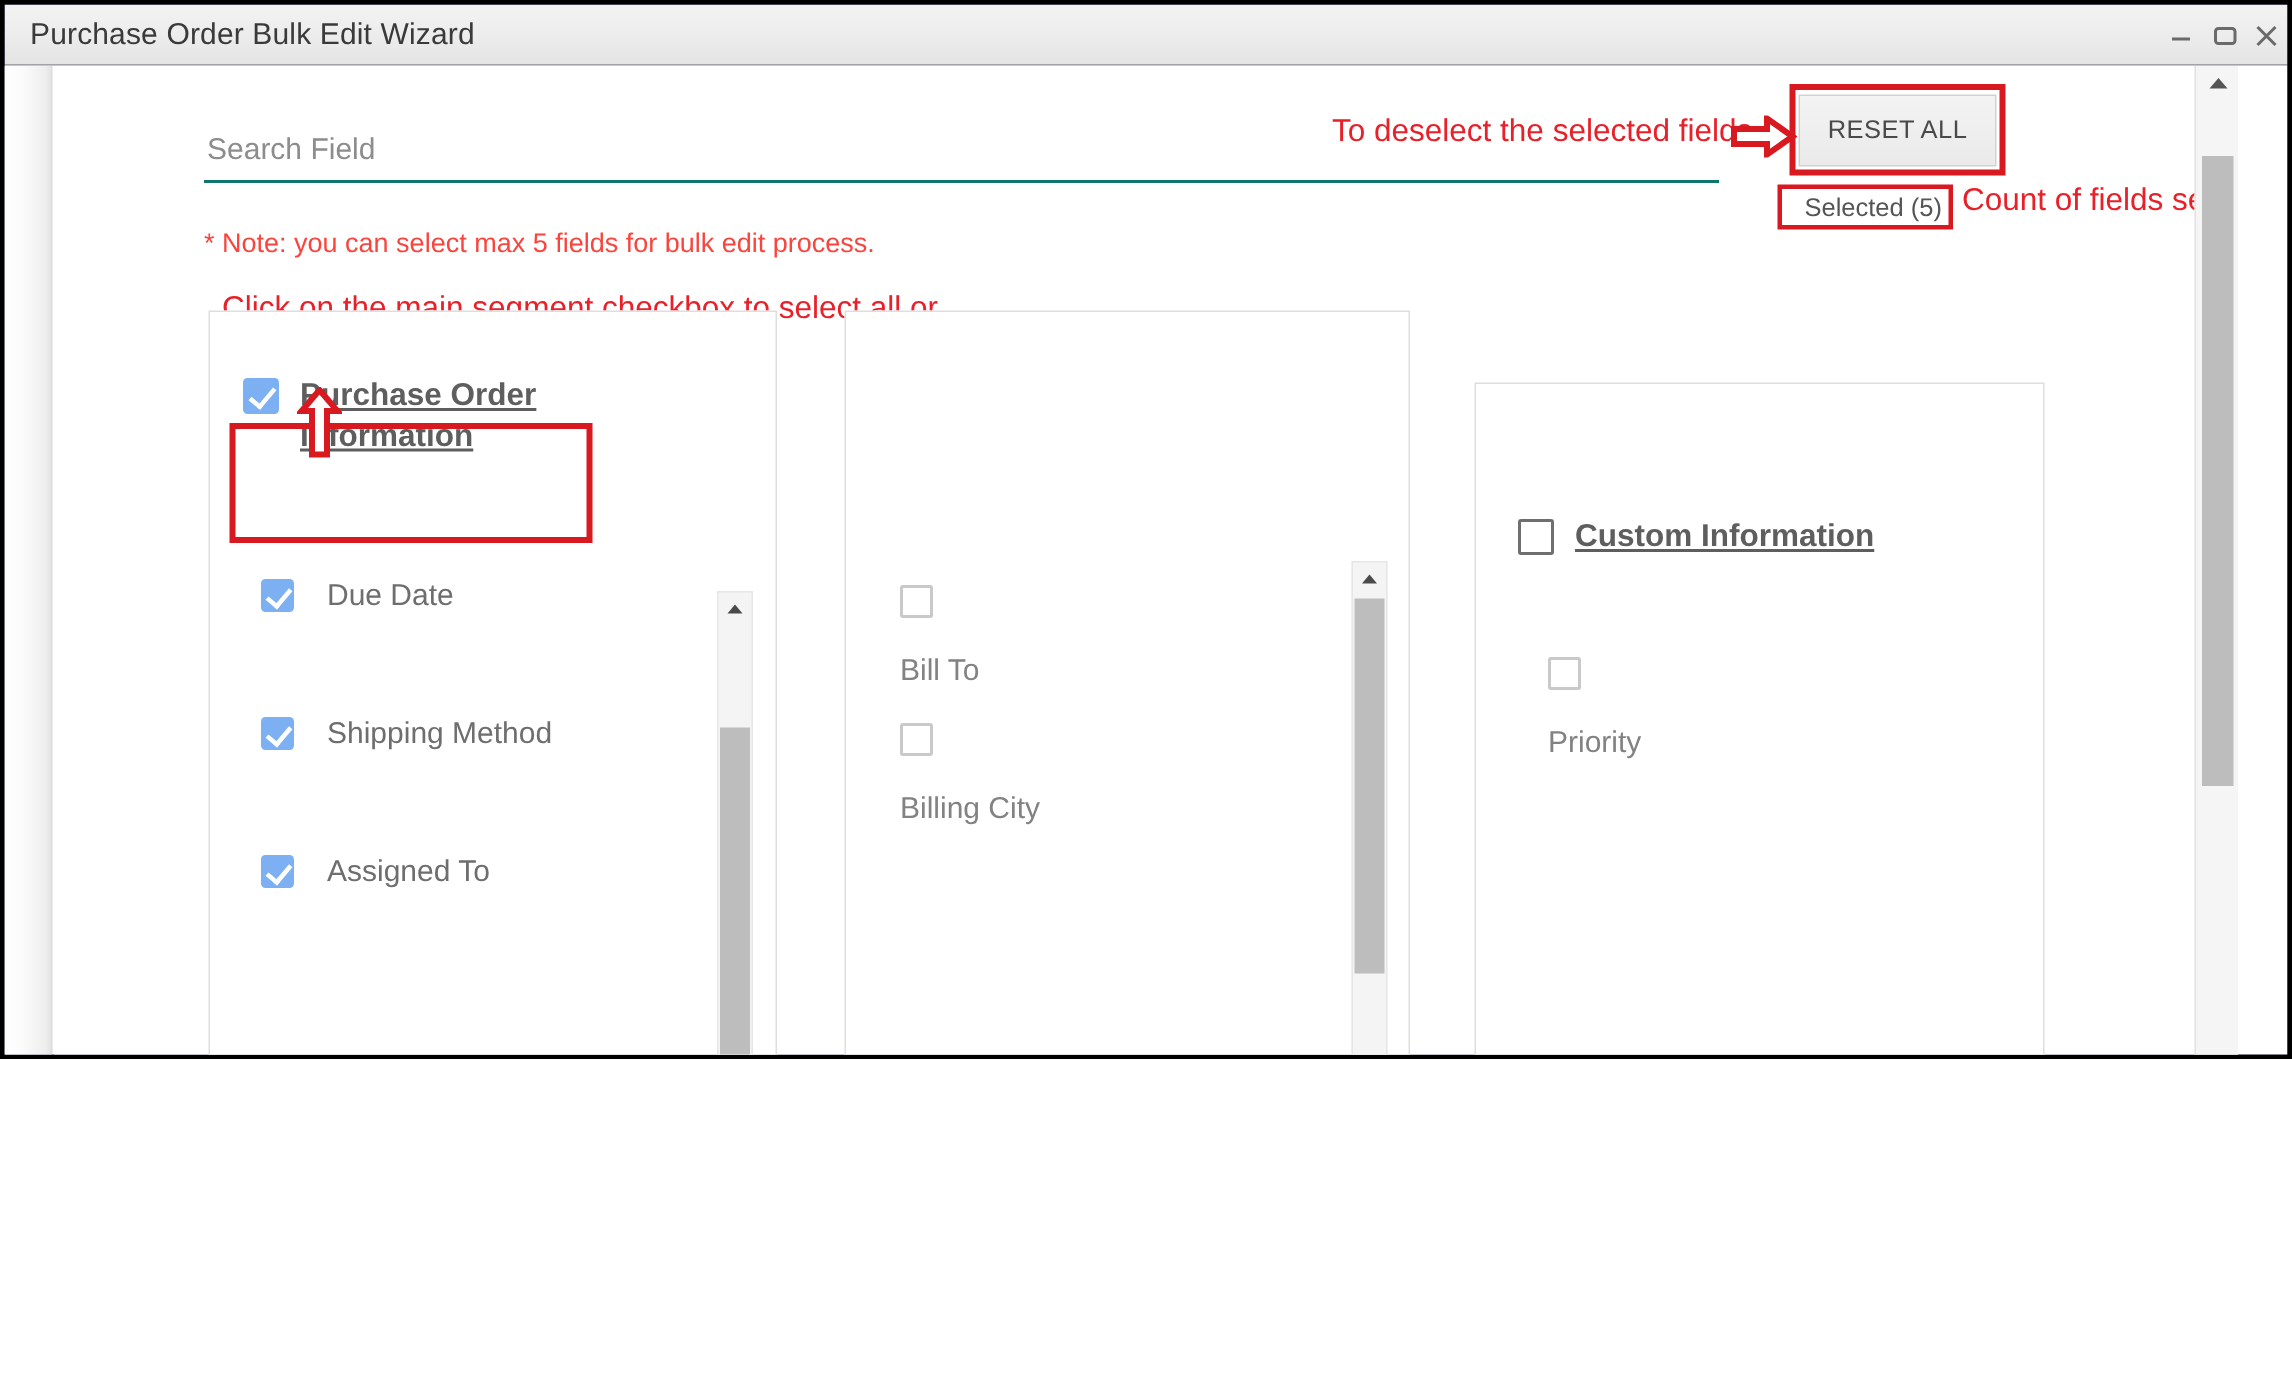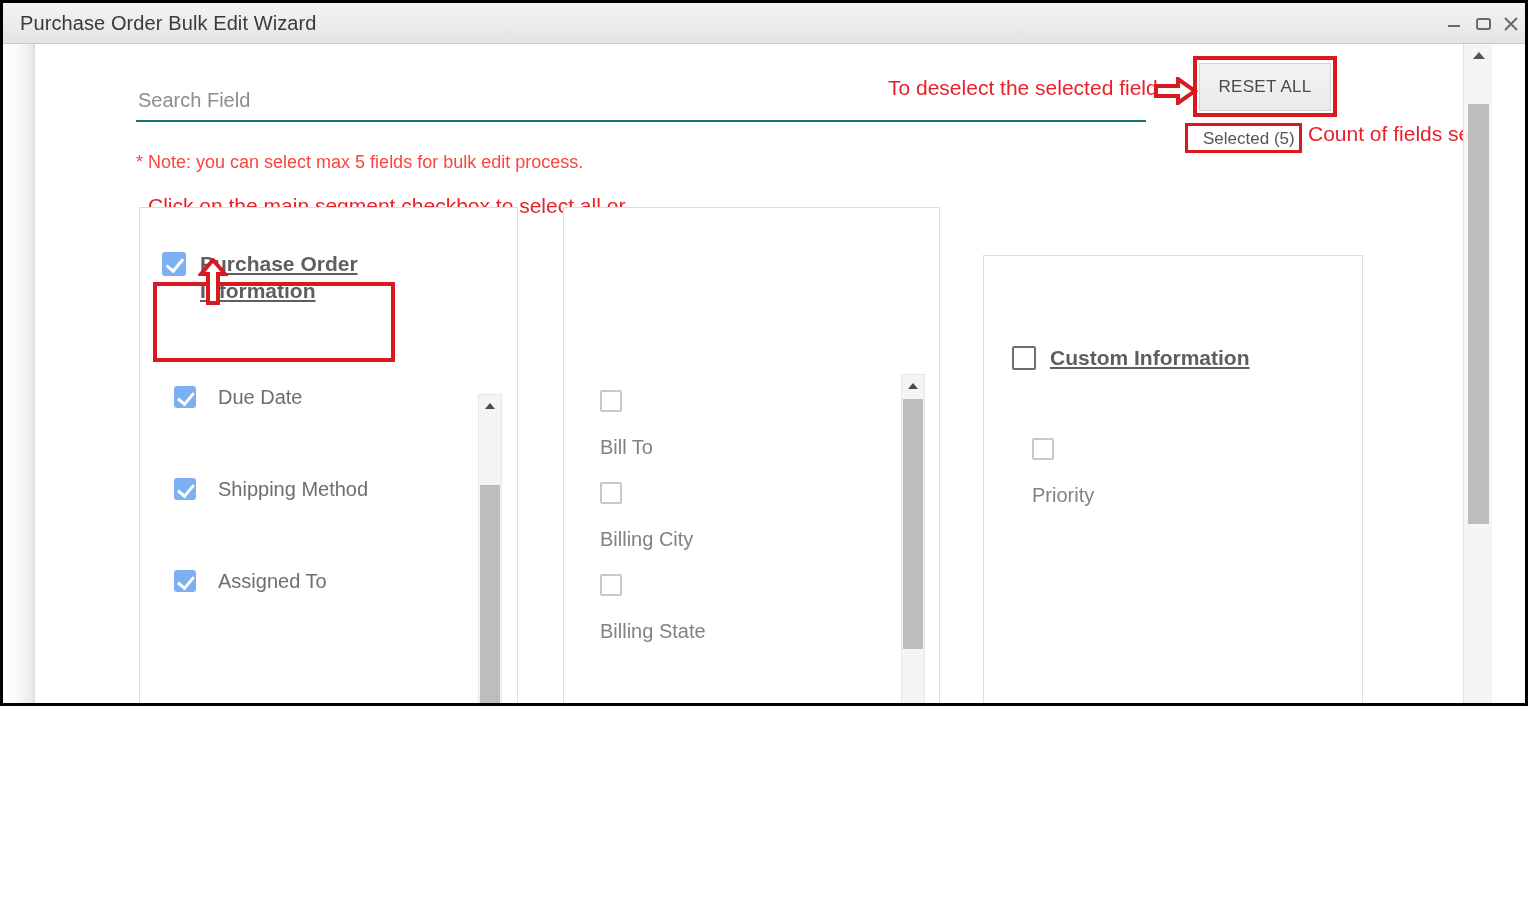--- a/index.html
+++ b/index.html
@@ -330,24 +330,20 @@
 
         <div class="field-list" id="list-address">
           <div class="field-row">
             <div class="cb light"></div>
             <div class="field-label">Bill To</div>
           </div>
           <div class="field-row">
             <div class="cb light"></div>
             <div class="field-label">Billing City</div>
           </div>
-          <div class="field-row">
-            <div class="cb light"></div>
-            <div class="field-label">Billing State</div>
-          </div>
         </div>
 
         <div class="inner-sb" id="sb-address">
           <div class="sb-arrow sb-up">
               <div class="tri tri-up-s"></div>
             </div>
           <div class="inner-thumb" id="thumb-address"></div>
           <div class="sb-arrow sb-down">
               <div class="tri tri-down-s"></div>
             </div>

